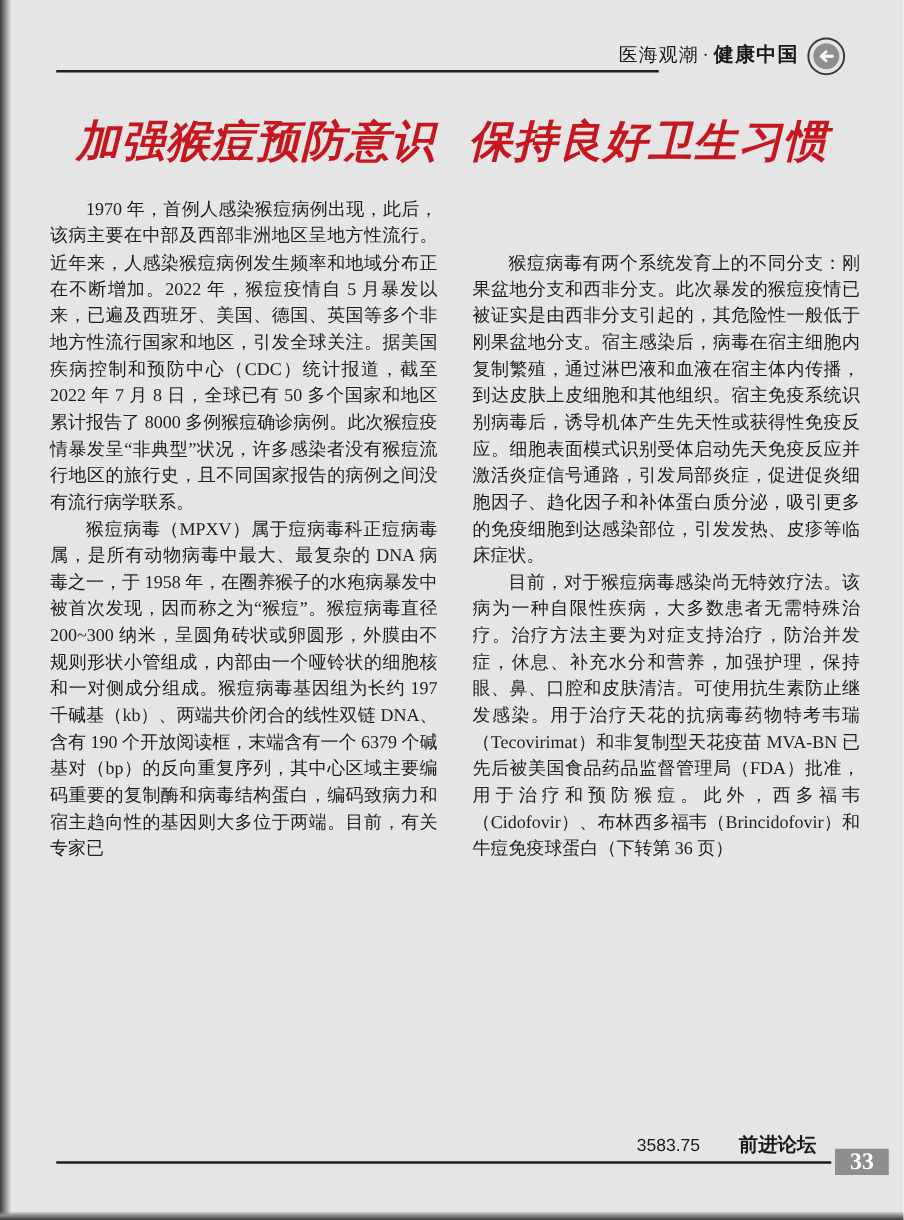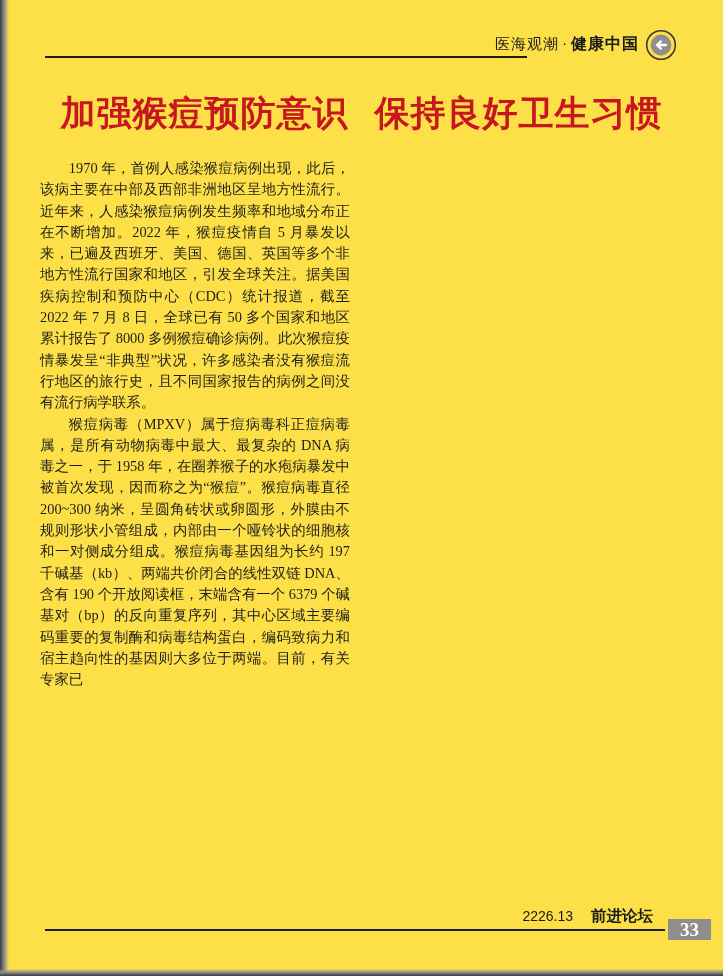--- a/index.html
+++ b/index.html
@@ -3,21 +3,21 @@
 <meta charset="utf-8">
 <style>
   * { margin: 0; padding: 0; box-sizing: border-box; }
   html, body { background: #ffffff; }
   body { font-family: "Liberation Serif", "DejaVu Serif", serif; }
 
   .page {
     position: relative;
     width: 723px;
     height: 976px;
-    background: #fde047;
+    background: #e5e5e5;
     overflow: hidden;
   }
 
   
   .edge-left {
     position: absolute; left: 0; top: 0; bottom: 0; width: 9px;
     background: linear-gradient(90deg, #3a3a3a 0%, #8a8a8a 45%, rgba(255,255,255,0) 100%);
     z-index: 5;
   }
   .edge-bottom {
@@ -46,20 +46,21 @@
   
   .title {
     position: absolute; top: 90px; left: 0; width: 100%;
     text-align: center;
     font-family: "Liberation Sans", "DejaVu Sans", sans-serif;
     font-weight: bold;
     font-size: 35px;
     color: var(--accent, #c7171e);
     white-space: nowrap;
     letter-spacing: 1px;
+    font-style: italic;
   }
   .title-gap { display: inline-block; width: 26px; }
 
   
   .body-cols {
     position: absolute; top: 158px; left: 40px; width: 648px;
     display: flex; gap: 28px; align-items: flex-end;
   }
   .col {
     width: 317px;
@@ -75,21 +76,21 @@
   .footer-rule {
     position: absolute; top: 929px; left: 45px; width: 620px; height: 2px;
     background: #1e1e1e;
   }
   .footer-meta {
     position: absolute; top: 906px; right: 70px;
     font-size: 14px; color: #1a1a1a; white-space: nowrap;
     font-family: "Liberation Sans", "DejaVu Sans", sans-serif;
   }
   .footer-journal {
-    margin-left: 18px;
+    margin-left: 31px;
     font-weight: bold;
     font-size: 15.5px;
   }
   .page-badge {
     position: absolute; top: 919px; left: 668px; width: 43px; height: 21px;
     background: var(--badge, #8e8e8e);
     color: #ffffff;
     font-size: 19px; font-weight: bold;
     text-align: center; line-height: 21px;
     z-index: 2;
@@ -118,22 +119,24 @@
   <h1 class="title">
     <span>加强猴痘预防意识</span><span class="title-gap"></span><span>保持良好卫生习惯</span>
   </h1>
 
   <div class="body-cols">
     <div class="col">
       <p>1970 年，首例人感染猴痘病例出现，此后，该病主要在中部及西部非洲地区呈地方性流行。近年来，人感染猴痘病例发生频率和地域分布正在不断增加。2022 年，猴痘疫情自 5 月暴发以来，已遍及西班牙、美国、德国、英国等多个非地方性流行国家和地区，引发全球关注。据美国疾病控制和预防中心（CDC）统计报道，截至 2022 年 7 月 8 日，全球已有 50 多个国家和地区累计报告了 8000 多例猴痘确诊病例。此次猴痘疫情暴发呈“非典型”状况，许多感染者没有猴痘流行地区的旅行史，且不同国家报告的病例之间没有流行病学联系。</p>
       <p>猴痘病毒（MPXV）属于痘病毒科正痘病毒属，是所有动物病毒中最大、最复杂的 DNA 病毒之一，于 1958 年，在圈养猴子的水疱病暴发中被首次发现，因而称之为“猴痘”。猴痘病毒直径 200~300 纳米，呈圆角砖状或卵圆形，外膜由不规则形状小管组成，内部由一个哑铃状的细胞核和一对侧成分组成。猴痘病毒基因组为长约 197 千碱基（kb）、两端共价闭合的线性双链 DNA、含有 190 个开放阅读框，末端含有一个 6379 个碱基对（bp）的反向重复序列，其中心区域主要编码重要的复制酶和病毒结构蛋白，编码致病力和宿主趋向性的基因则大多位于两端。目前，有关专家已</p>
     </div>
     <div class="col">
+      <p>猴痘病毒有两个系统发育上的不同分支：刚果盆地分支和西非分支。此次暴发的猴痘疫情已被证实是由西非分支引起的，其危险性一般低于刚果盆地分支。宿主感染后，病毒在宿主细胞内复制繁殖，通过淋巴液和血液在宿主体内传播，到达皮肤上皮细胞和其他组织。宿主免疫系统识别病毒后，诱导机体产生先天性或获得性免疫反应。细胞表面模式识别受体启动先天免疫反应并激活炎症信号通路，引发局部炎症，促进促炎细胞因子、趋化因子和补体蛋白质分泌，吸引更多的免疫细胞到达感染部位，引发发热、皮疹等临床症状。</p>
+      <p>目前，对于猴痘病毒感染尚无特效疗法。该病为一种自限性疾病，大多数患者无需特殊治疗。治疗方法主要为对症支持治疗，防治并发症，休息、补充水分和营养，加强护理，保持眼、鼻、口腔和皮肤清洁。可使用抗生素防止继发感染。用于治疗天花的抗病毒药物特考韦瑞（Tecovirimat）和非复制型天花疫苗 MVA-BN 已先后被美国食品药品监督管理局（FDA）批准，用于治疗和预防猴痘。此外，西多福韦（Cidofovir）、布林西多福韦（Brincidofovir）和牛痘免疫球蛋白（下转第 36 页）</p>
     </div>
   </div>
 
   <div class="footer-rule"></div>
   <div class="footer-meta">
-    <span>2226.13</span><span class="footer-journal">前进论坛</span>
+    <span>3583.75</span><span class="footer-journal">前进论坛</span>
   </div>
   <div class="page-badge">33</div>
 
 </div>
 
 </body></html>

